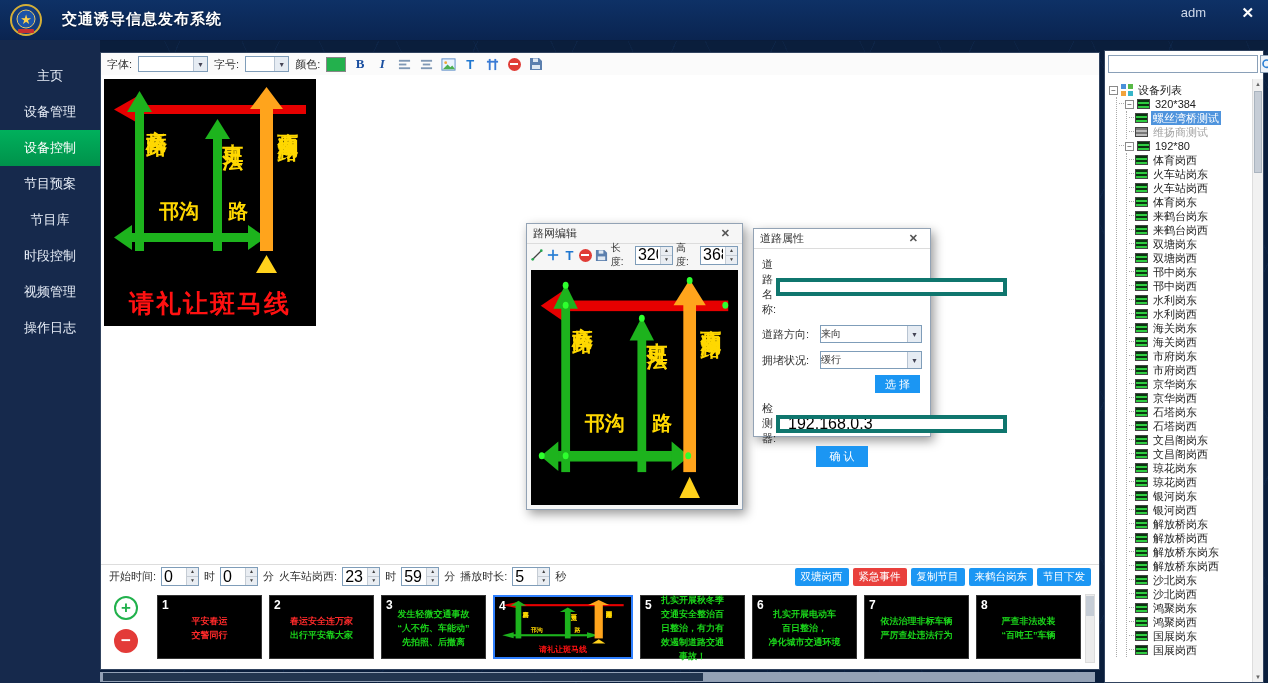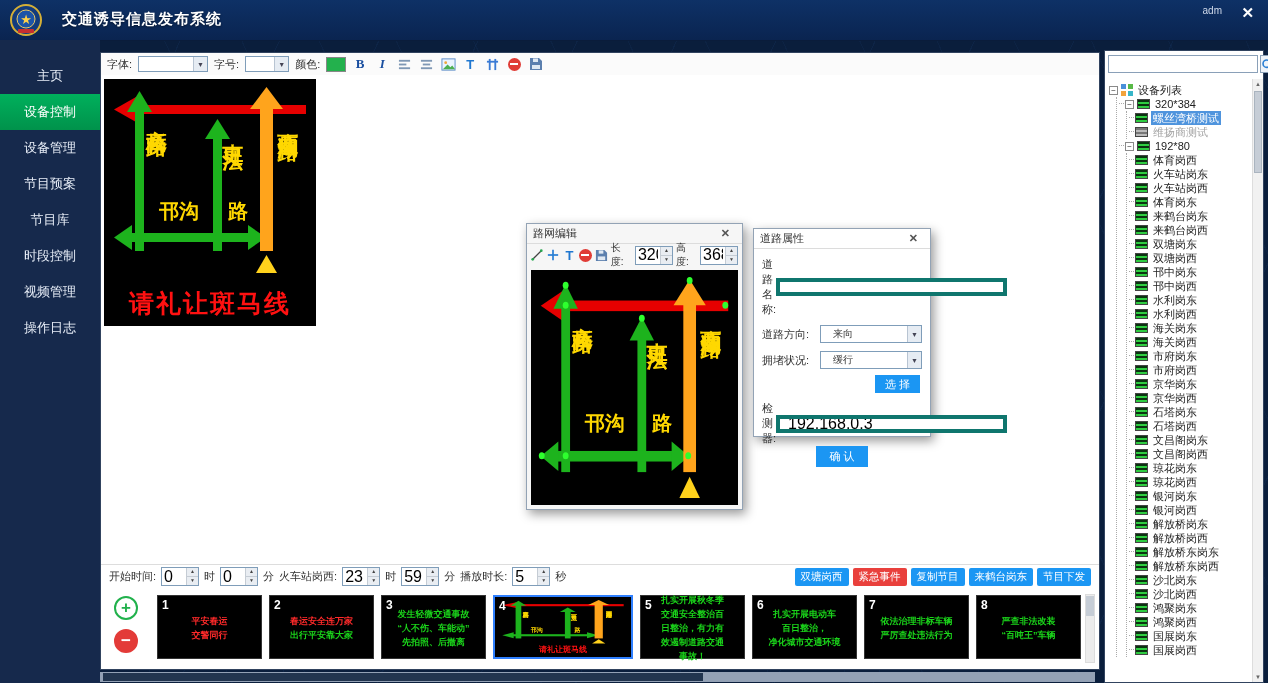--- a/index.html
+++ b/index.html
@@ -4,31 +4,31 @@
 <style>
   html,body{margin:0;padding:0}
   body{width:1268px;height:683px;overflow:hidden;font-family:"Liberation Sans","DejaVu Sans",sans-serif;background:#0a1e3c}
   .app{position:relative;width:1268px;height:683px;overflow:hidden;
     background:#0a1e3c;
     background-image:repeating-linear-gradient(115deg,rgba(40,90,160,.10) 0 1px,transparent 1px 90px),repeating-linear-gradient(65deg,rgba(40,90,160,.08) 0 1px,transparent 1px 70px)}
   
   .header{position:absolute;left:0;top:0;width:1268px;height:40px;background:linear-gradient(180deg,#0e3166,#0a2450);border-bottom:1px solid #0a1c3a}
   .logo{position:absolute;left:10px;top:4px;width:32px;height:32px}
   .app-title{position:absolute;left:62px;top:10px;color:#fff;font-size:15px;font-weight:bold;letter-spacing:1px;text-shadow:0 1px 2px rgba(0,0,0,.5)}
-  .hdr-user{position:absolute;right:46px;top:5px;color:#cfd9ea;font-size:10px}
+  .hdr-user{position:absolute;right:62px;top:5px;color:#cfd9ea;font-size:13px}
   .hdr-close{position:absolute;right:8px;top:4px;color:#fff;font-size:15px;font-weight:bold;background:none;border:0;cursor:pointer;line-height:16px}
   
   .sidebar{position:absolute;left:0;top:40px;width:100px;bottom:0;background:#16294c}
   .side-menu{padding-top:18px}
   .side-item{height:36px;line-height:36px;text-align:center;color:#e8eef8;font-size:13px;cursor:pointer}
   .side-item.active{background:linear-gradient(180deg,#00b05c,#00924b);color:#fff}
   
   .main{position:absolute;left:100px;top:52px;width:1000px;height:618px;background:#fff;border:1px solid #31435f;box-sizing:border-box}
   .fmt-toolbar{position:absolute;left:0;top:0;right:0;height:22px;background:#fbfbfb;border-bottom:1px solid #d7d7d7;display:flex;align-items:center;gap:6px;padding:0 6px;font-size:11px;color:#333}
-  .fake-select{border:1px solid #7f9db9;height:16px;background:#fff;display:flex;align-items:center;font-size:10px;padding-left:12px;position:relative;box-sizing:border-box}
+  .fake-select{border:1px solid #7f9db9;height:16px;background:#fff;display:flex;align-items:center;font-size:10px;padding-left:0;position:relative;box-sizing:border-box}
   .fake-select .caret{margin-left:auto;width:13px;height:100%;background:#e6ecf3;border-left:1px solid #b8c4d2;font-size:7px;color:#445;display:flex;align-items:center;justify-content:center}
   .w70{width:70px}.w44{width:44px}
   .swatch{width:18px;height:13px;background:#23b14d;border:1px solid #888}
   .tb-icon{width:16px;height:16px;display:inline-flex;align-items:center;justify-content:center;cursor:pointer}
   .glyph-b{color:#1a4fa0;font-weight:bold;font-size:13px;font-family:"Liberation Serif","DejaVu Serif",serif}
   .glyph-i{color:#1a4fa0;font-style:italic;font-weight:bold;font-size:13px;font-family:"Liberation Serif","DejaVu Serif",serif}
   .glyph-t{color:#1f77d0;font-weight:bold;font-size:13px}
   .del-circ{width:13px;height:13px;border-radius:50%;background:#e03c36;position:relative}
   .del-circ::after{content:"";position:absolute;left:2.5px;top:5.5px;width:8px;height:2px;background:#fff}
   
@@ -134,22 +134,22 @@
       <rect x="8" y="25" width="16" height="4" rx="1" fill="#c62f2f"></rect>
     </svg>
     <div class="app-title">交通诱导信息发布系统</div>
     <div class="hdr-user">adm</div>
     <button class="hdr-close">✕</button>
   </div>
 
   <nav class="sidebar">
     <div class="side-menu">
         <div class="side-item">主页</div>
+        <div class="side-item">设备管理</div>
         <div class="side-item active">设备控制</div>
-        <div class="side-item">设备管理</div>
         <div class="side-item">节目预案</div>
         <div class="side-item">节目库</div>
         <div class="side-item">时段控制</div>
         <div class="side-item">视频管理</div>
         <div class="side-item">操作日志</div>
       </div>
   </nav>
 
   <div class="main">
 

